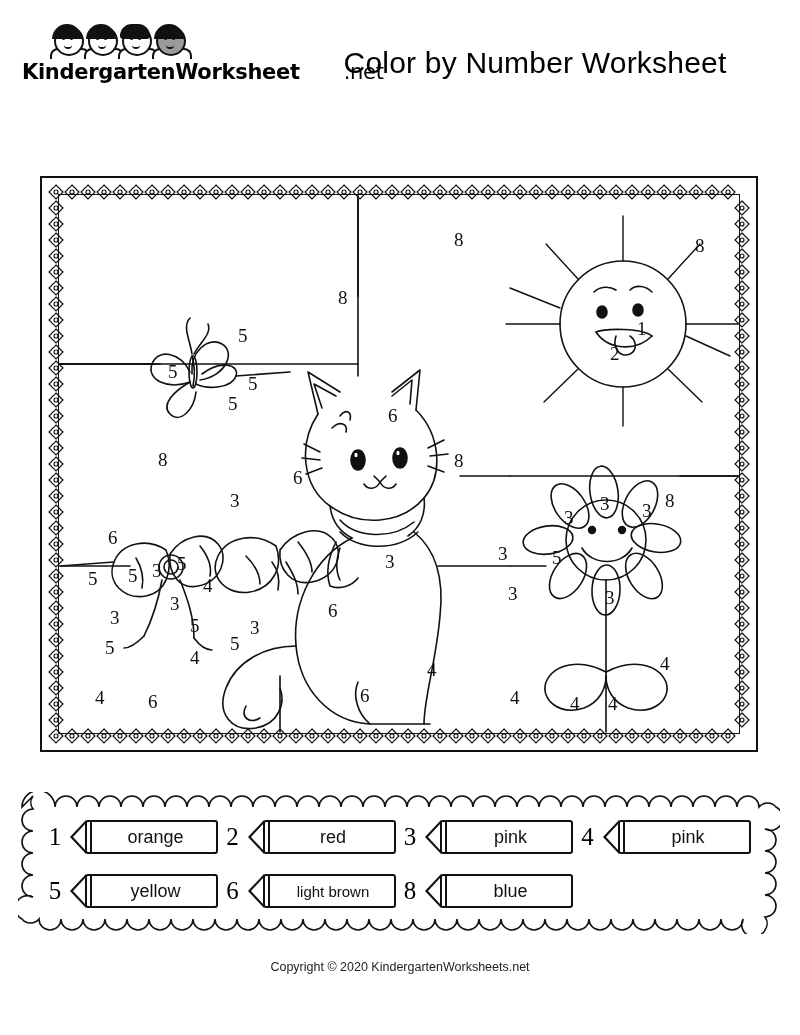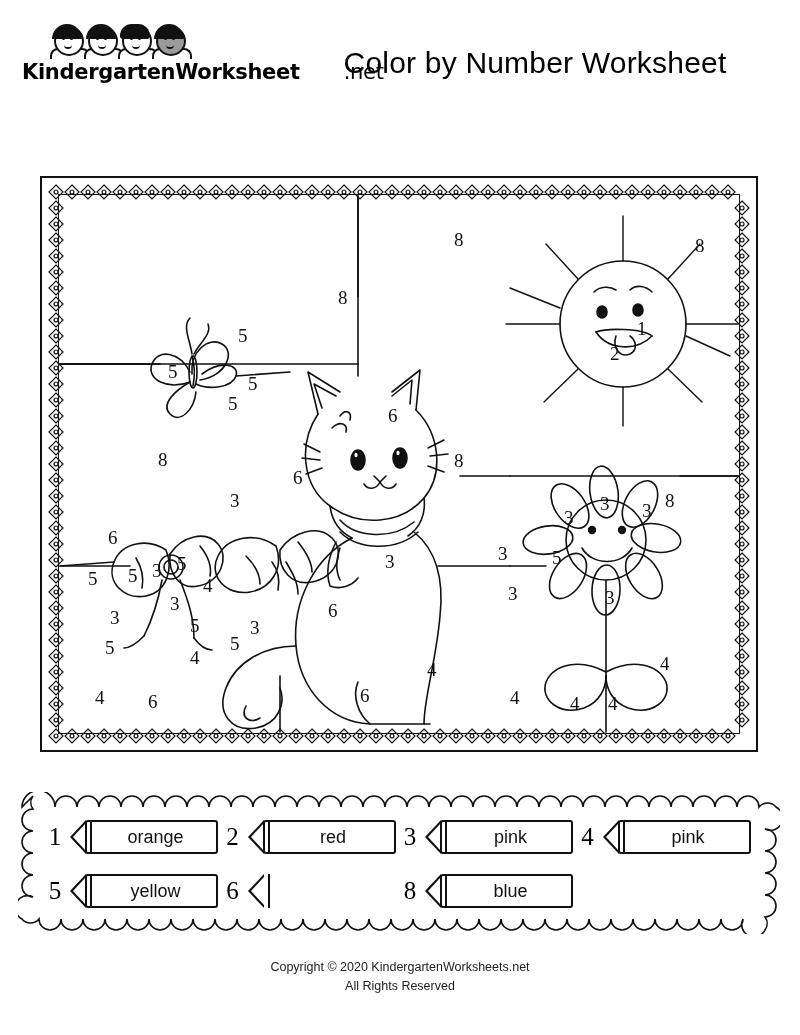--- a/index.html
+++ b/index.html
@@ -855,20 +855,23 @@
               <span class="label">yellow</span>
             </span>
           <span class="band"></span>
         </span>
       </div>
       <div class="legend-item">
         <span class="legend-num">6</span>
         <span class="crayon">
           <span class="tip"></span>
             <span class="tip-in"></span>
+          <span class="body">
+              <span class="label small">light brown</span>
+            </span>
           <span class="band"></span>
         </span>
       </div>
       <div class="legend-item">
         <span class="legend-num">8</span>
         <span class="crayon">
           <span class="tip"></span>
             <span class="tip-in"></span>
           <span class="body">
               <span class="label">blue</span>
@@ -876,14 +879,13 @@
           <span class="band"></span>
         </span>
       </div>
       <div class="legend-item"></div>
     </div>
   </div>
 </div>
 
 <div class="footer">
   <div>Copyright © 2020 KindergartenWorksheets.net</div>
-  <div>All Rights Reserved</div>
 </div>
 
 </body></html>

